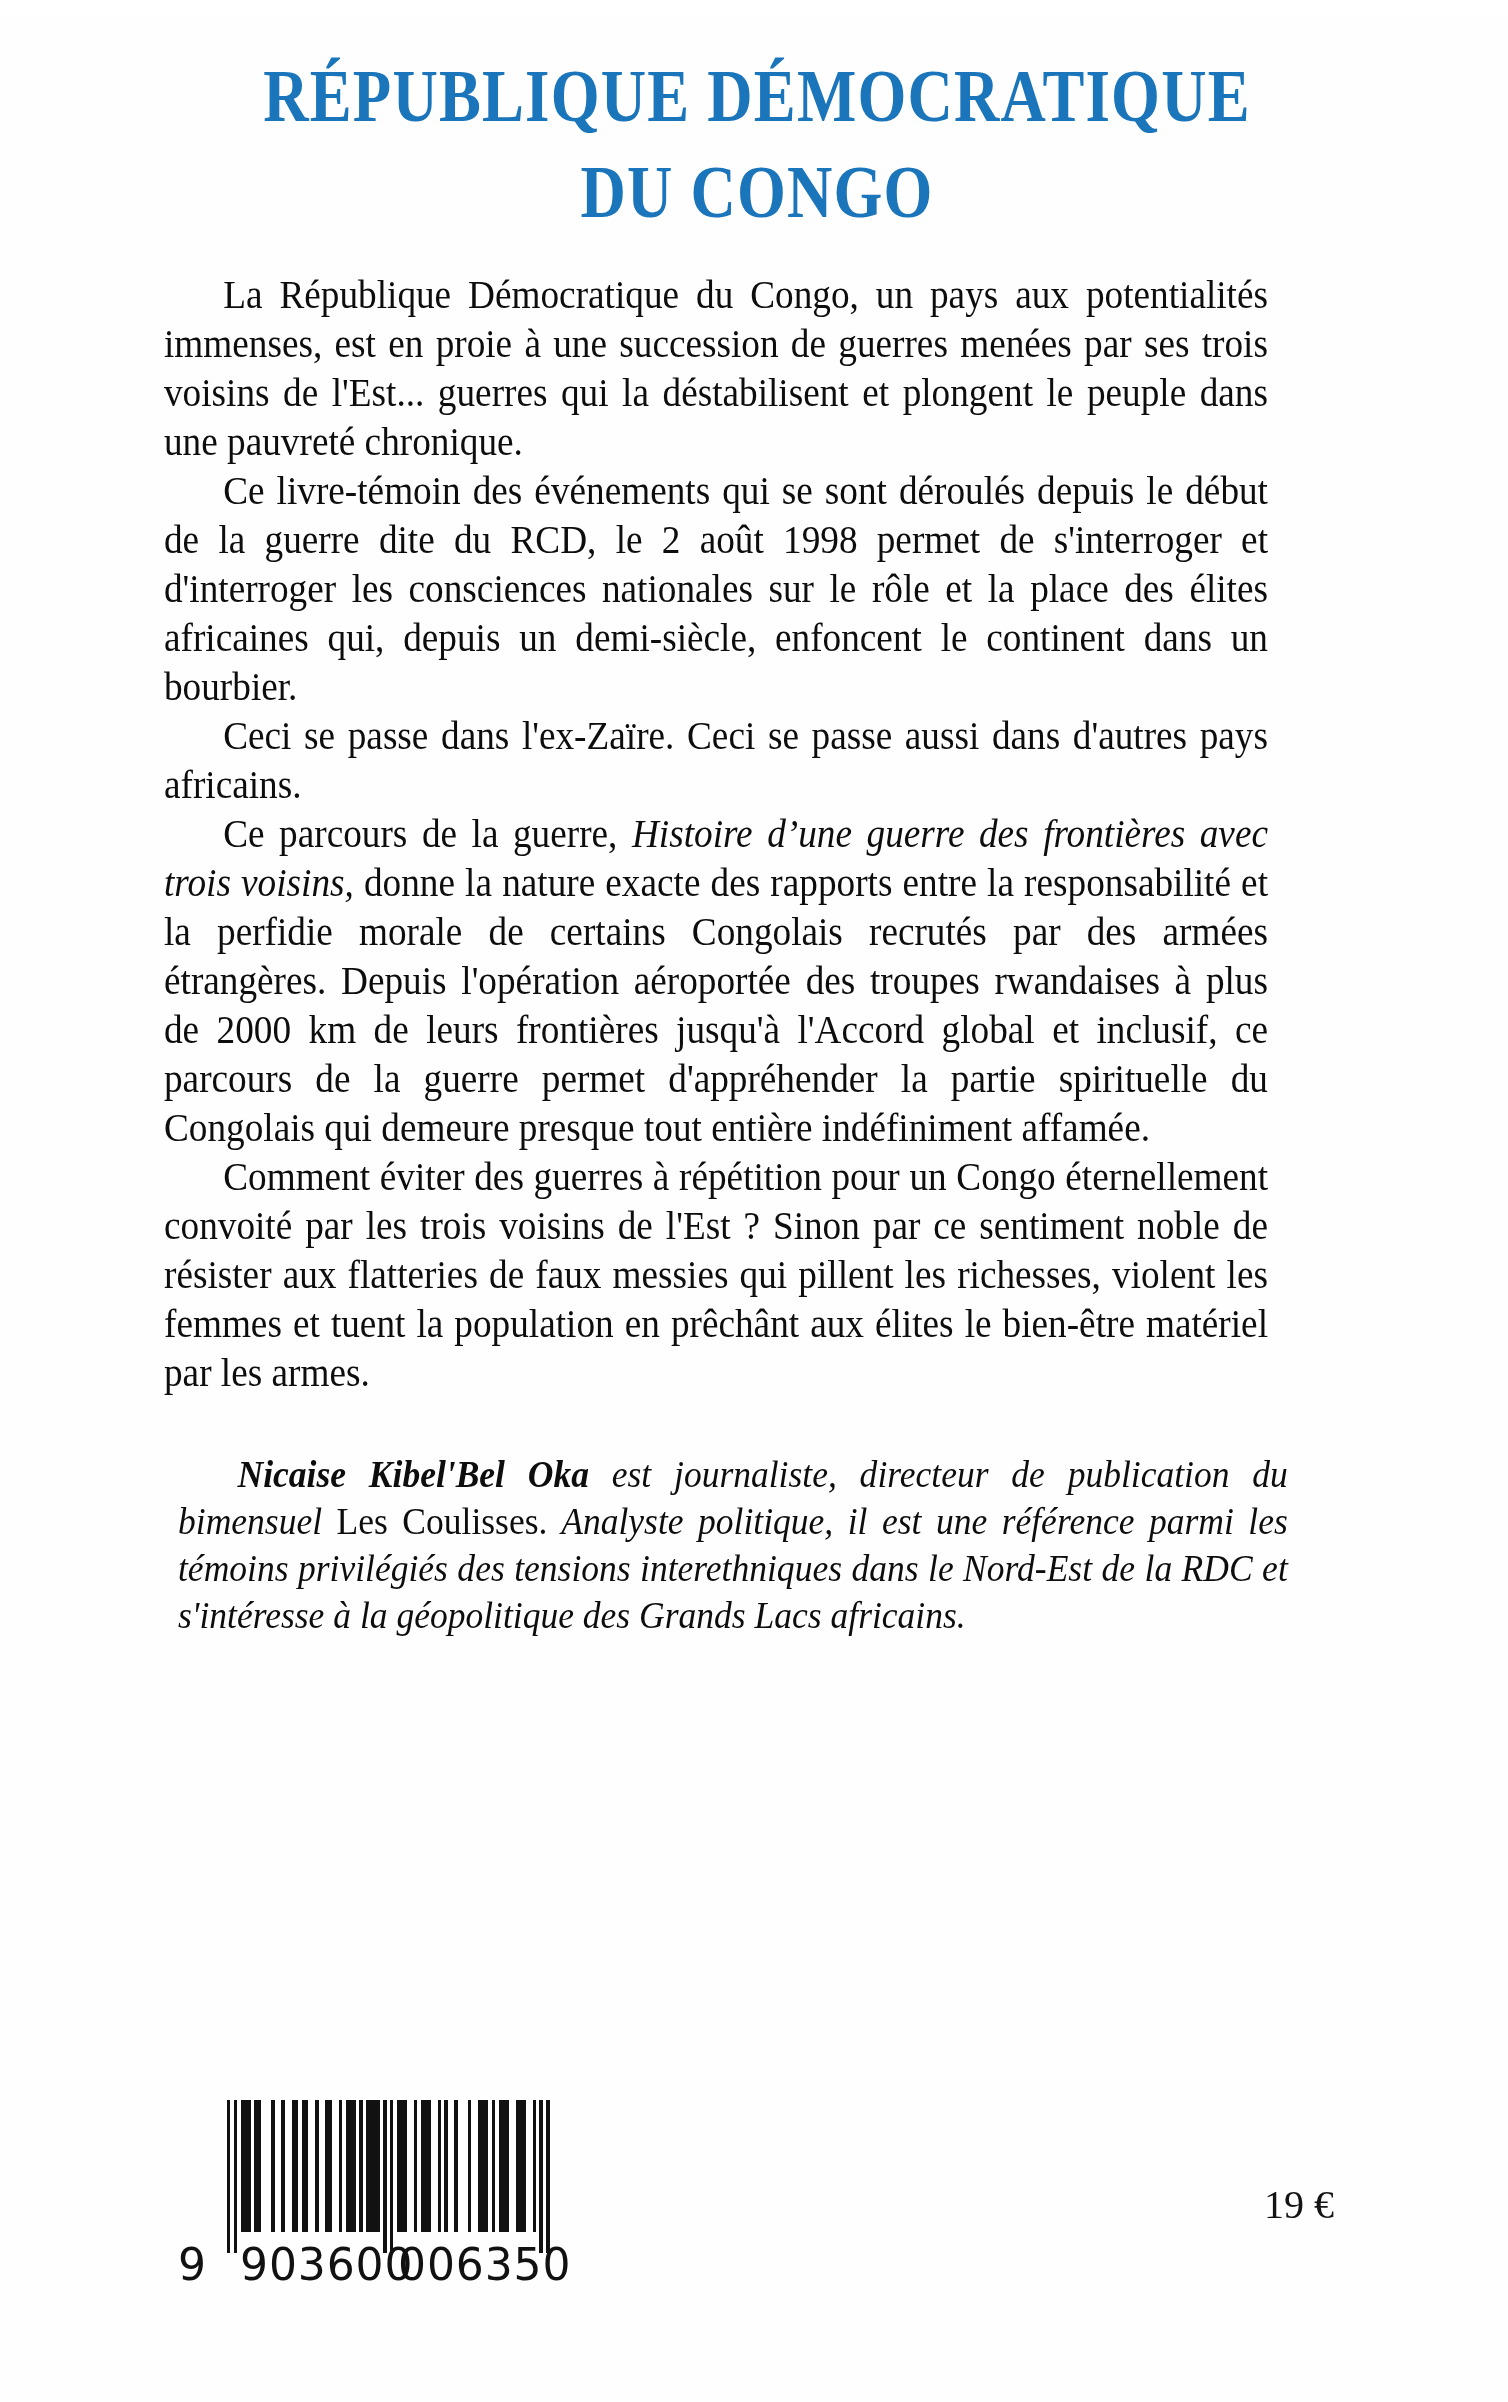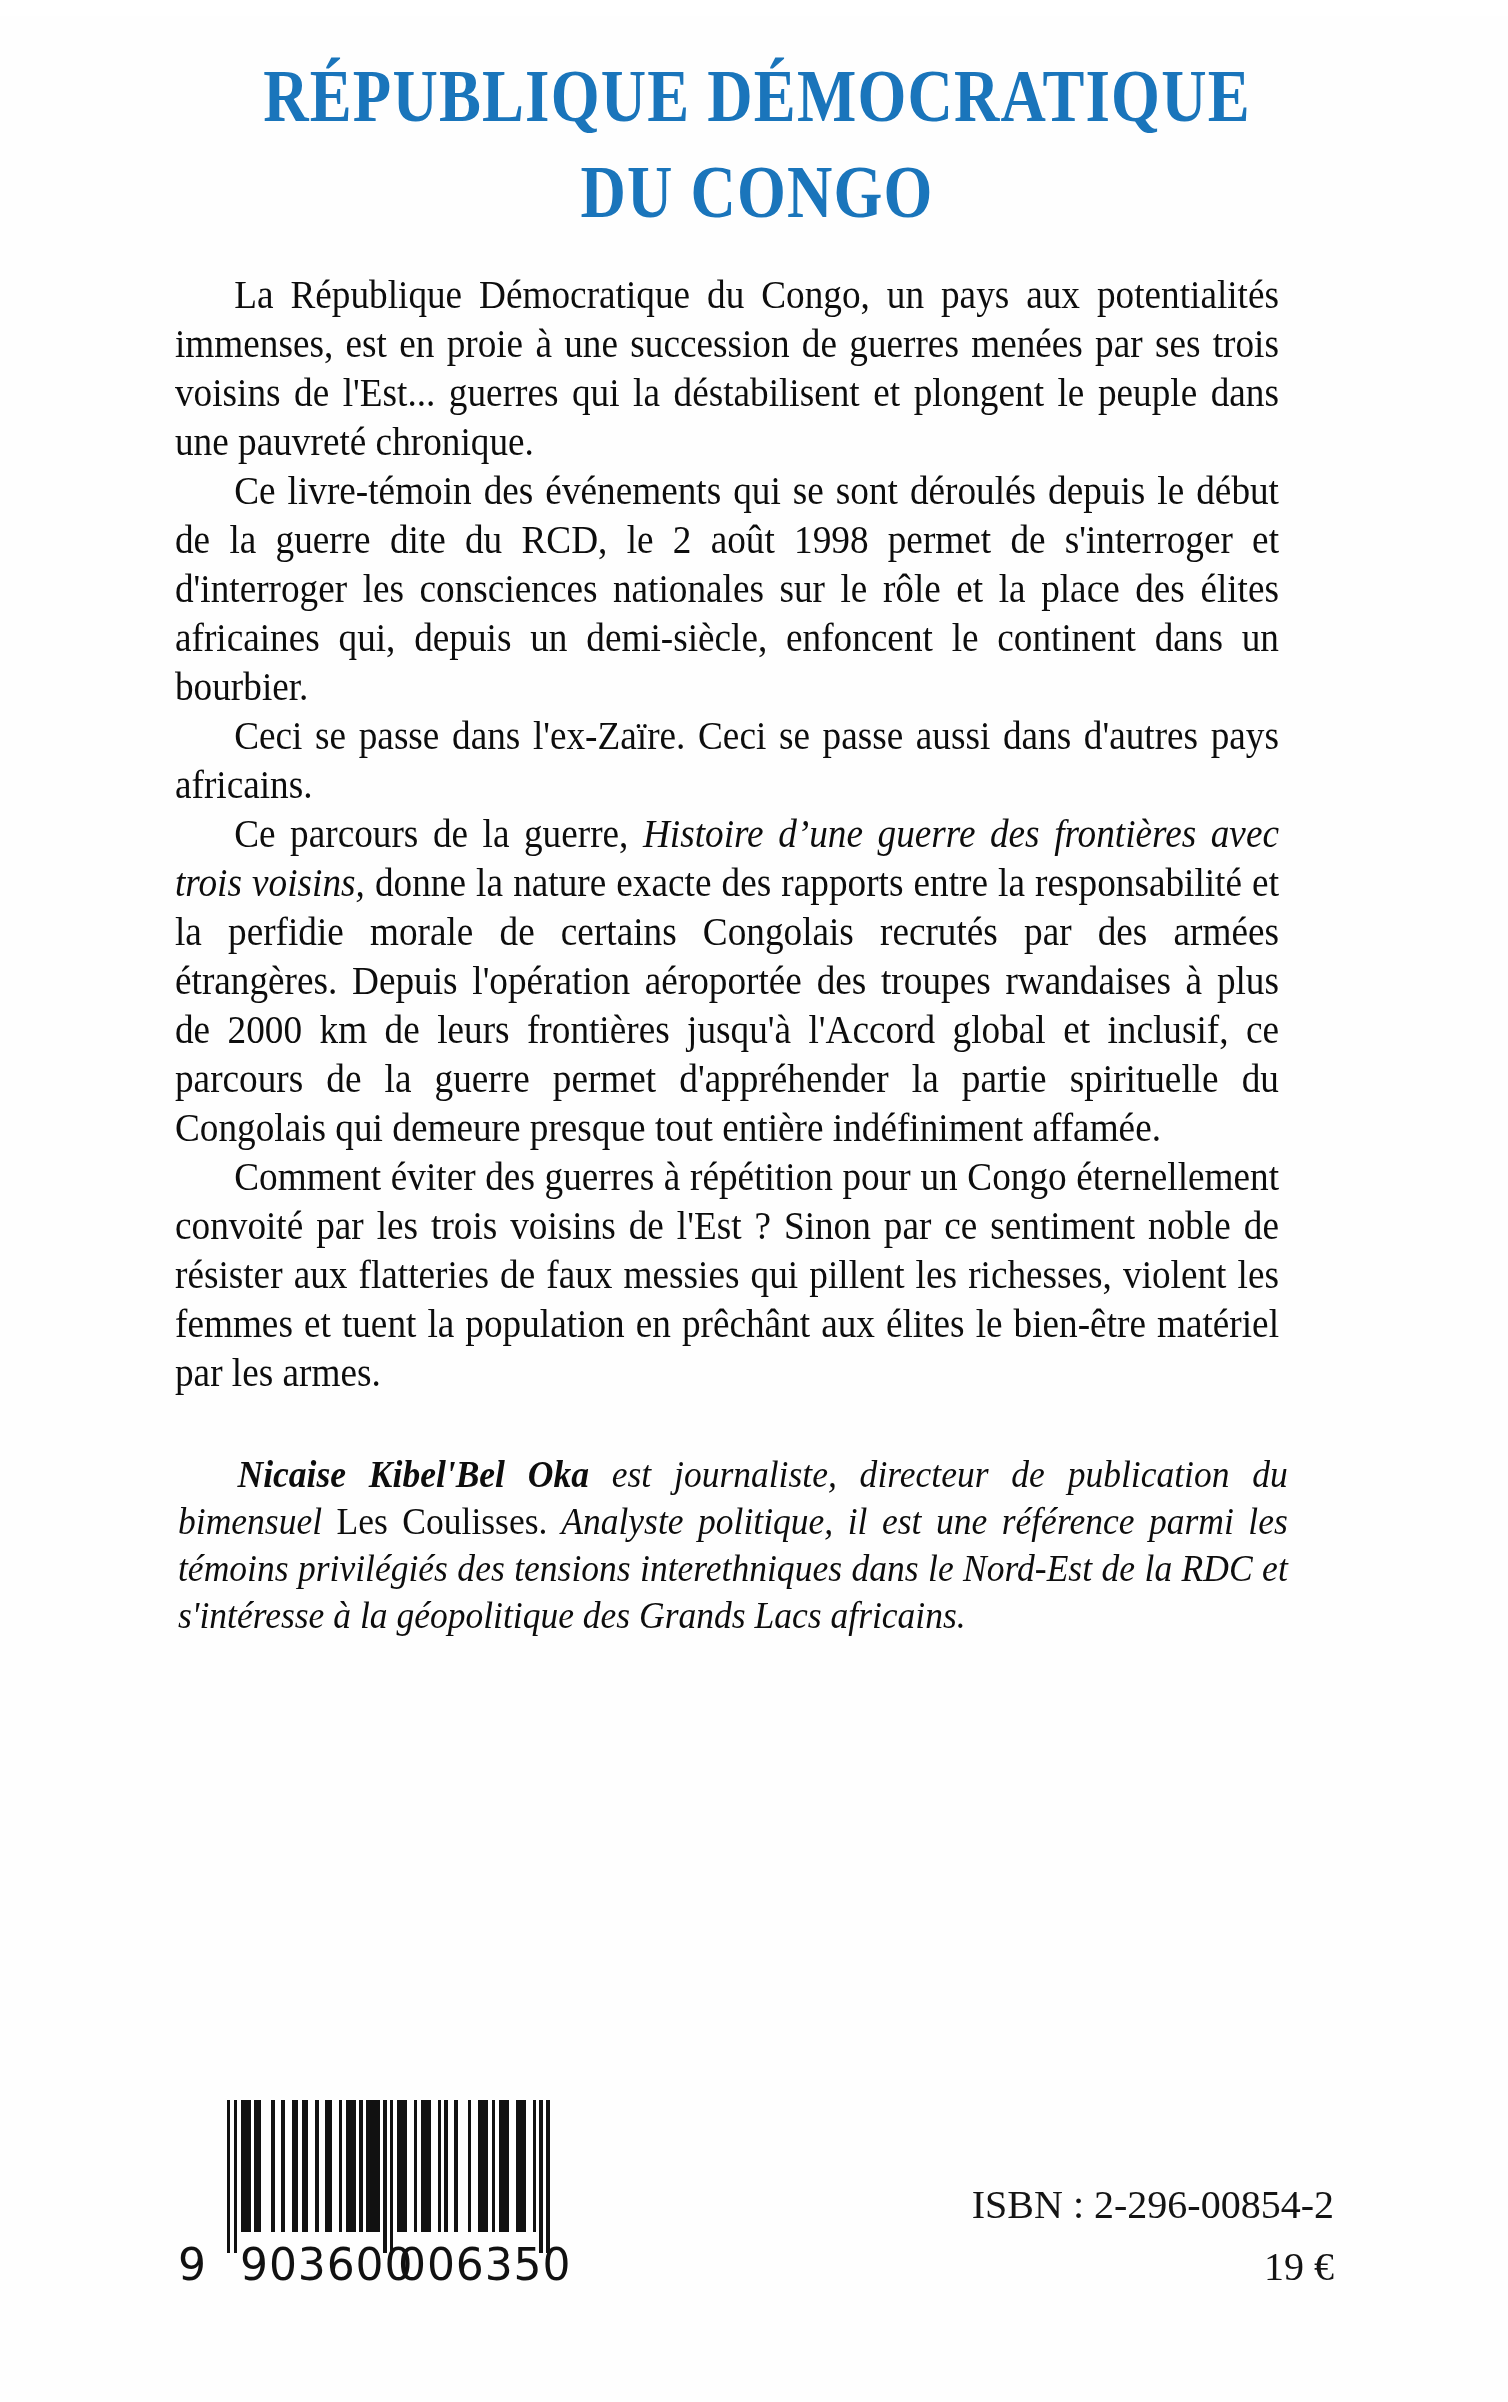--- a/index.html
+++ b/index.html
@@ -44,21 +44,21 @@
     white-space: nowrap;
   }
   .title-line + .title-line {
     margin-top: 23px;
   }
 
   
   .body-block {
     position: absolute;
     top: 254px;
-    left: 175px;
+    left: 164px;
     width: 1156px;
   }
   p.para {
     margin: 0;
     text-indent: 62px;
     text-align: justify;
     font-size: 39px;
     line-height: 49px;
     font-family: "Liberation Serif", "DejaVu Serif", serif;
     transform: scaleX(0.955);
@@ -248,18 +248,17 @@
         <i class="guard" style="width: 3.4px; margin-right: 0px;"></i>
       </div>
     <div class="barcode-digits">
       <span class="d-left">9</span>
       <span class="d-mid">903600</span>
       <span class="d-right">006350</span>
     </div>
   </div>
 
   <div class="isbn-area">
-    <div>ISBN : 2-296-00854-2</div>
     <div>19 €</div>
   </div>
 
 </div>
 
 
 </body></html>

